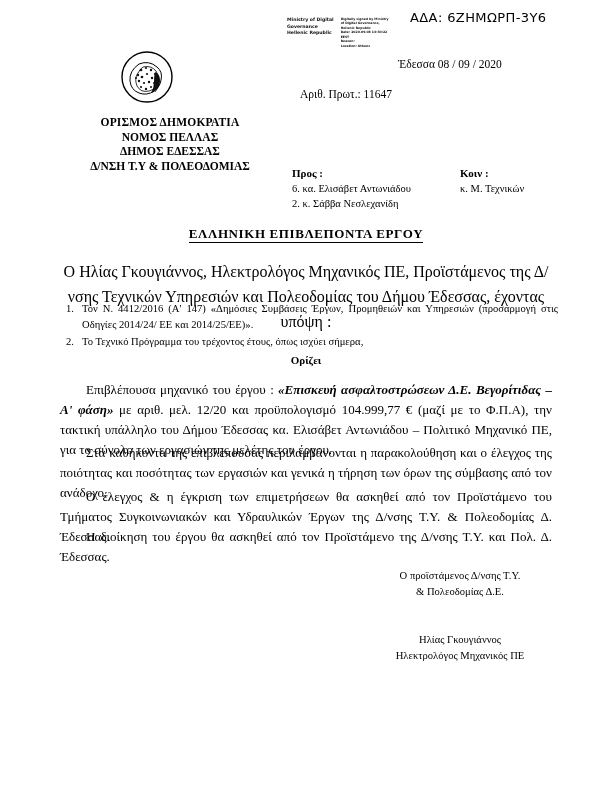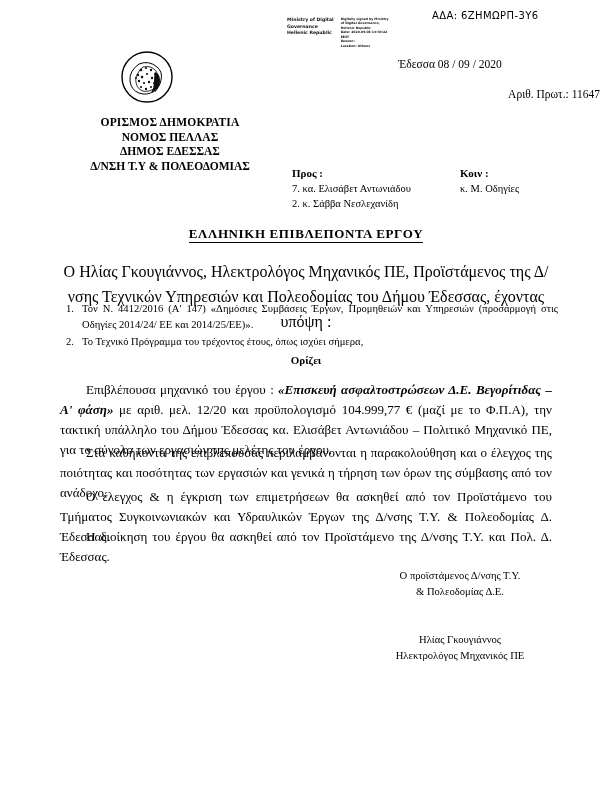--- a/index.html
+++ b/index.html
@@ -22,24 +22,23 @@
     width: 612px;
     height: 792px;
   }
 
   
   .ada-code {
     position: absolute;
     top: 10px;
     left: 410px;
     font-family: "DejaVu Sans", sans-serif;
-    font-size: 10px;
+    font-size: 13px;
     letter-spacing: 0.4px;
     white-space: nowrap;
-    margin-left: 22px;
   }
 
   
   .sig-stamp {
     position: absolute;
     top: 17px;
     left: 287px;
     display: flex;
     gap: 7px;
     align-items: flex-start;
@@ -78,21 +77,21 @@
     width: 300px;
     text-align: center;
     font-size: 11.5px;
     white-space: nowrap;
   }
   .proto-line {
     position: absolute;
     top: 88px;
     left: 300px;
     width: 300px;
-    text-align: right;
+    text-align: left;
     font-size: 11.5px;
     white-space: nowrap;
   }
 
   
   .org-block {
     position: absolute;
     top: 115px;
     left: 40px;
     width: 260px;
@@ -257,26 +256,26 @@
   <div class="org-block">
     <div class="l1">ΟΡΙΣΜΟΣ ΔΗΜΟΚΡΑΤΙΑ</div>
     <div>ΝΟΜΟΣ ΠΕΛΛΑΣ</div>
     <div>ΔΗΜΟΣ ΕΔΕΣΣΑΣ</div>
     <div>Δ/ΝΣΗ Τ.Υ &amp; ΠΟΛΕΟΔΟΜΙΑΣ</div>
   </div>
 
   <div class="recips">
     <div class="col-to">
       <div class="hd">Προς :</div>
-      <div class="ln">7. κα. Ελισάβετ Αντωνιάδου</div>
+      <div class="ln">6. κα. Ελισάβετ Αντωνιάδου</div>
       <div class="ln">2. κ. Σάββα Νεσλεχανίδη</div>
     </div>
     <div class="col-cc">
       <div class="hd">Κοιν :</div>
-      <div class="ln">κ. Μ. Οδηγίες</div>
+      <div class="ln">κ. Μ. Τεχνικών</div>
     </div>
   </div>
 
   <div class="doc-title">
     <span>ΕΛΛΗΝΙΚΗ ΕΠΙΒΛΕΠΟΝΤΑ ΕΡΓΟΥ</span>
   </div>
 
   <div class="intro">Ο Ηλίας Γκουγιάννος, Ηλεκτρολόγος Μηχανικός ΠΕ, Προϊστάμενος της Δ/νσης Τεχνικών Υπηρεσιών και Πολεοδομίας του Δήμου Έδεσσας, έχοντας υπόψη :</div>
 
   <div class="list">

